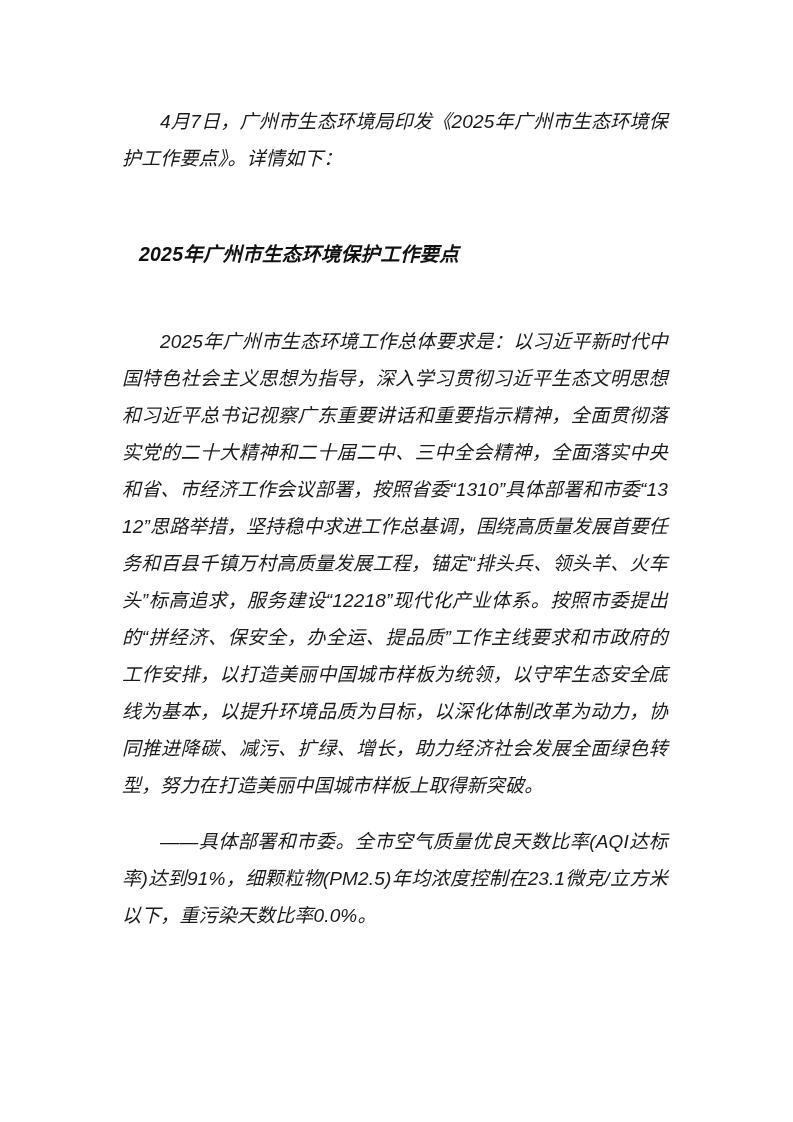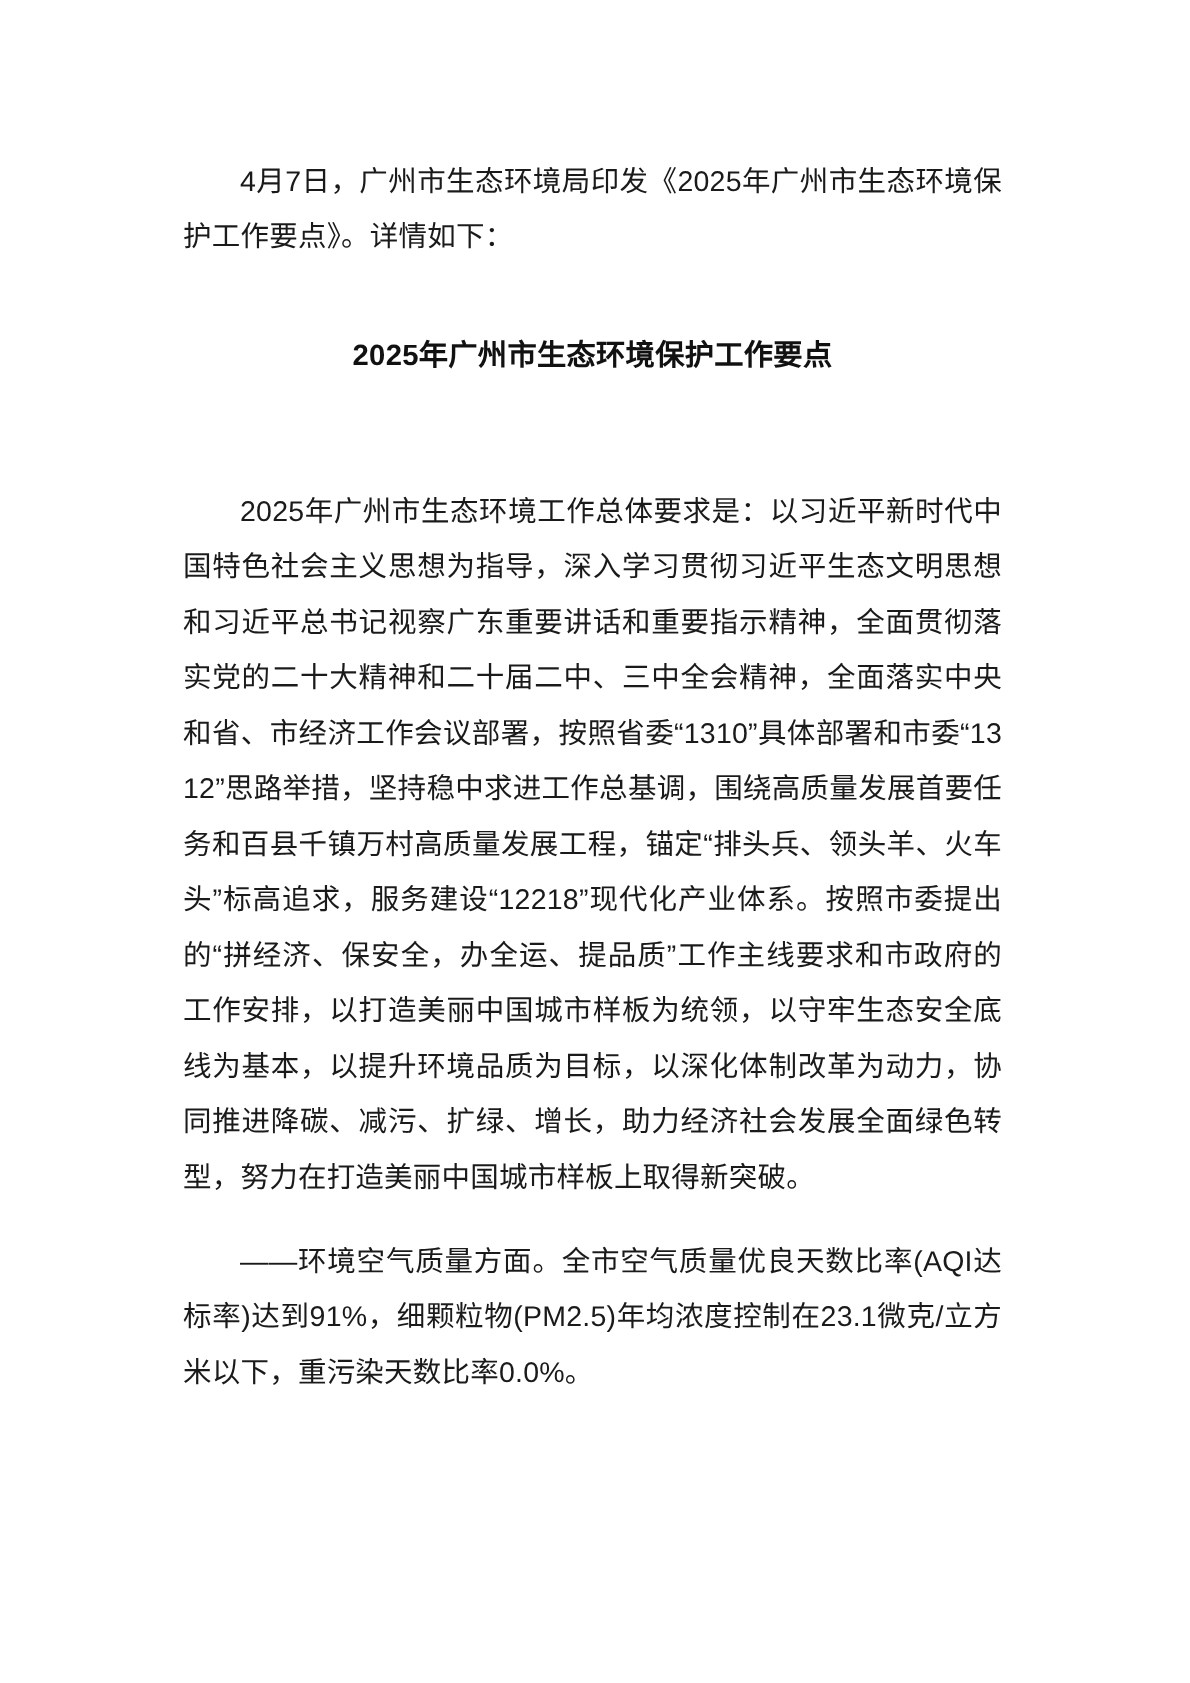--- a/index.html
+++ b/index.html
@@ -10,20 +10,21 @@
   }
 
   .page {
     position: relative;
     width: 793px;
     height: 1122px;
     margin: 0 auto;
     background: #ffffff;
     overflow: hidden;
     box-sizing: border-box;
+    font-style: italic;
   }
 
   .content {
     position: absolute;
     left: 122px;
     top: 0;
     width: 546px;
     box-sizing: border-box;
   }
 
@@ -44,23 +45,23 @@
   .indent-2 {
     text-indent: 2em;
   }
 
   .doc-title {
     font-family: "Liberation Sans", "DejaVu Sans", sans-serif;
     font-size: 19.5px;
     line-height: 30px;
     font-weight: bold;
     color: #111111;
-    text-align: center;
+    text-align: left;
     letter-spacing: 0.2px;
-    margin: 0;
+    margin: 17px;
     white-space: nowrap;
   }
 
   
   .block-intro   { position: absolute; left: 0; top: 103px;  width: 546px; }
   .block-title   { position: absolute; left: 0; top: 222px;  width: 546px; }
   .block-main    { position: absolute; left: 0; top: 288px;  width: 546px; margin-top: 35px; }
   .block-air     { position: absolute; left: 0; top: 823px;  width: 546px; }
 </style>
 </head>
@@ -75,17 +76,17 @@
 
     <div class="block-title">
       <h1 class="doc-title">2025年广州市生态环境保护工作要点</h1>
     </div>
 
     <div class="block-main">
       <p class="doc-para indent-2">2025年广州市生态环境工作总体要求是：以习近平新时代中国特色社会主义思想为指导，深入学习贯彻习近平生态文明思想和习近平总书记视察广东重要讲话和重要指示精神，全面贯彻落实党的二十大精神和二十届二中、三中全会精神，全面落实中央和省、市经济工作会议部署，按照省委“1310”具体部署和市委“1312”思路举措，坚持稳中求进工作总基调，围绕高质量发展首要任务和百县千镇万村高质量发展工程，锚定“排头兵、领头羊、火车头”标高追求，服务建设“12218”现代化产业体系。按照市委提出的“拼经济、保安全，办全运、提品质”工作主线要求和市政府的工作安排，以打造美丽中国城市样板为统领，以守牢生态安全底线为基本，以提升环境品质为目标，以深化体制改革为动力，协同推进降碳、减污、扩绿、增长，助力经济社会发展全面绿色转型，努力在打造美丽中国城市样板上取得新突破。</p>
     </div>
 
     <div class="block-air">
-      <p class="doc-para indent-2">——环境空气质量方面。全市空气质量优良天数比率(AQI达标率)达到91%，细颗粒物(PM2.5)年均浓度控制在23.1微克/立方米以下，重污染天数比率0.0%。</p>
+      <p class="doc-para indent-2">——具体部署和市委。全市空气质量优良天数比率(AQI达标率)达到91%，细颗粒物(PM2.5)年均浓度控制在23.1微克/立方米以下，重污染天数比率0.0%。</p>
     </div>
 
   </div>
 </div>
 
 </body></html>

